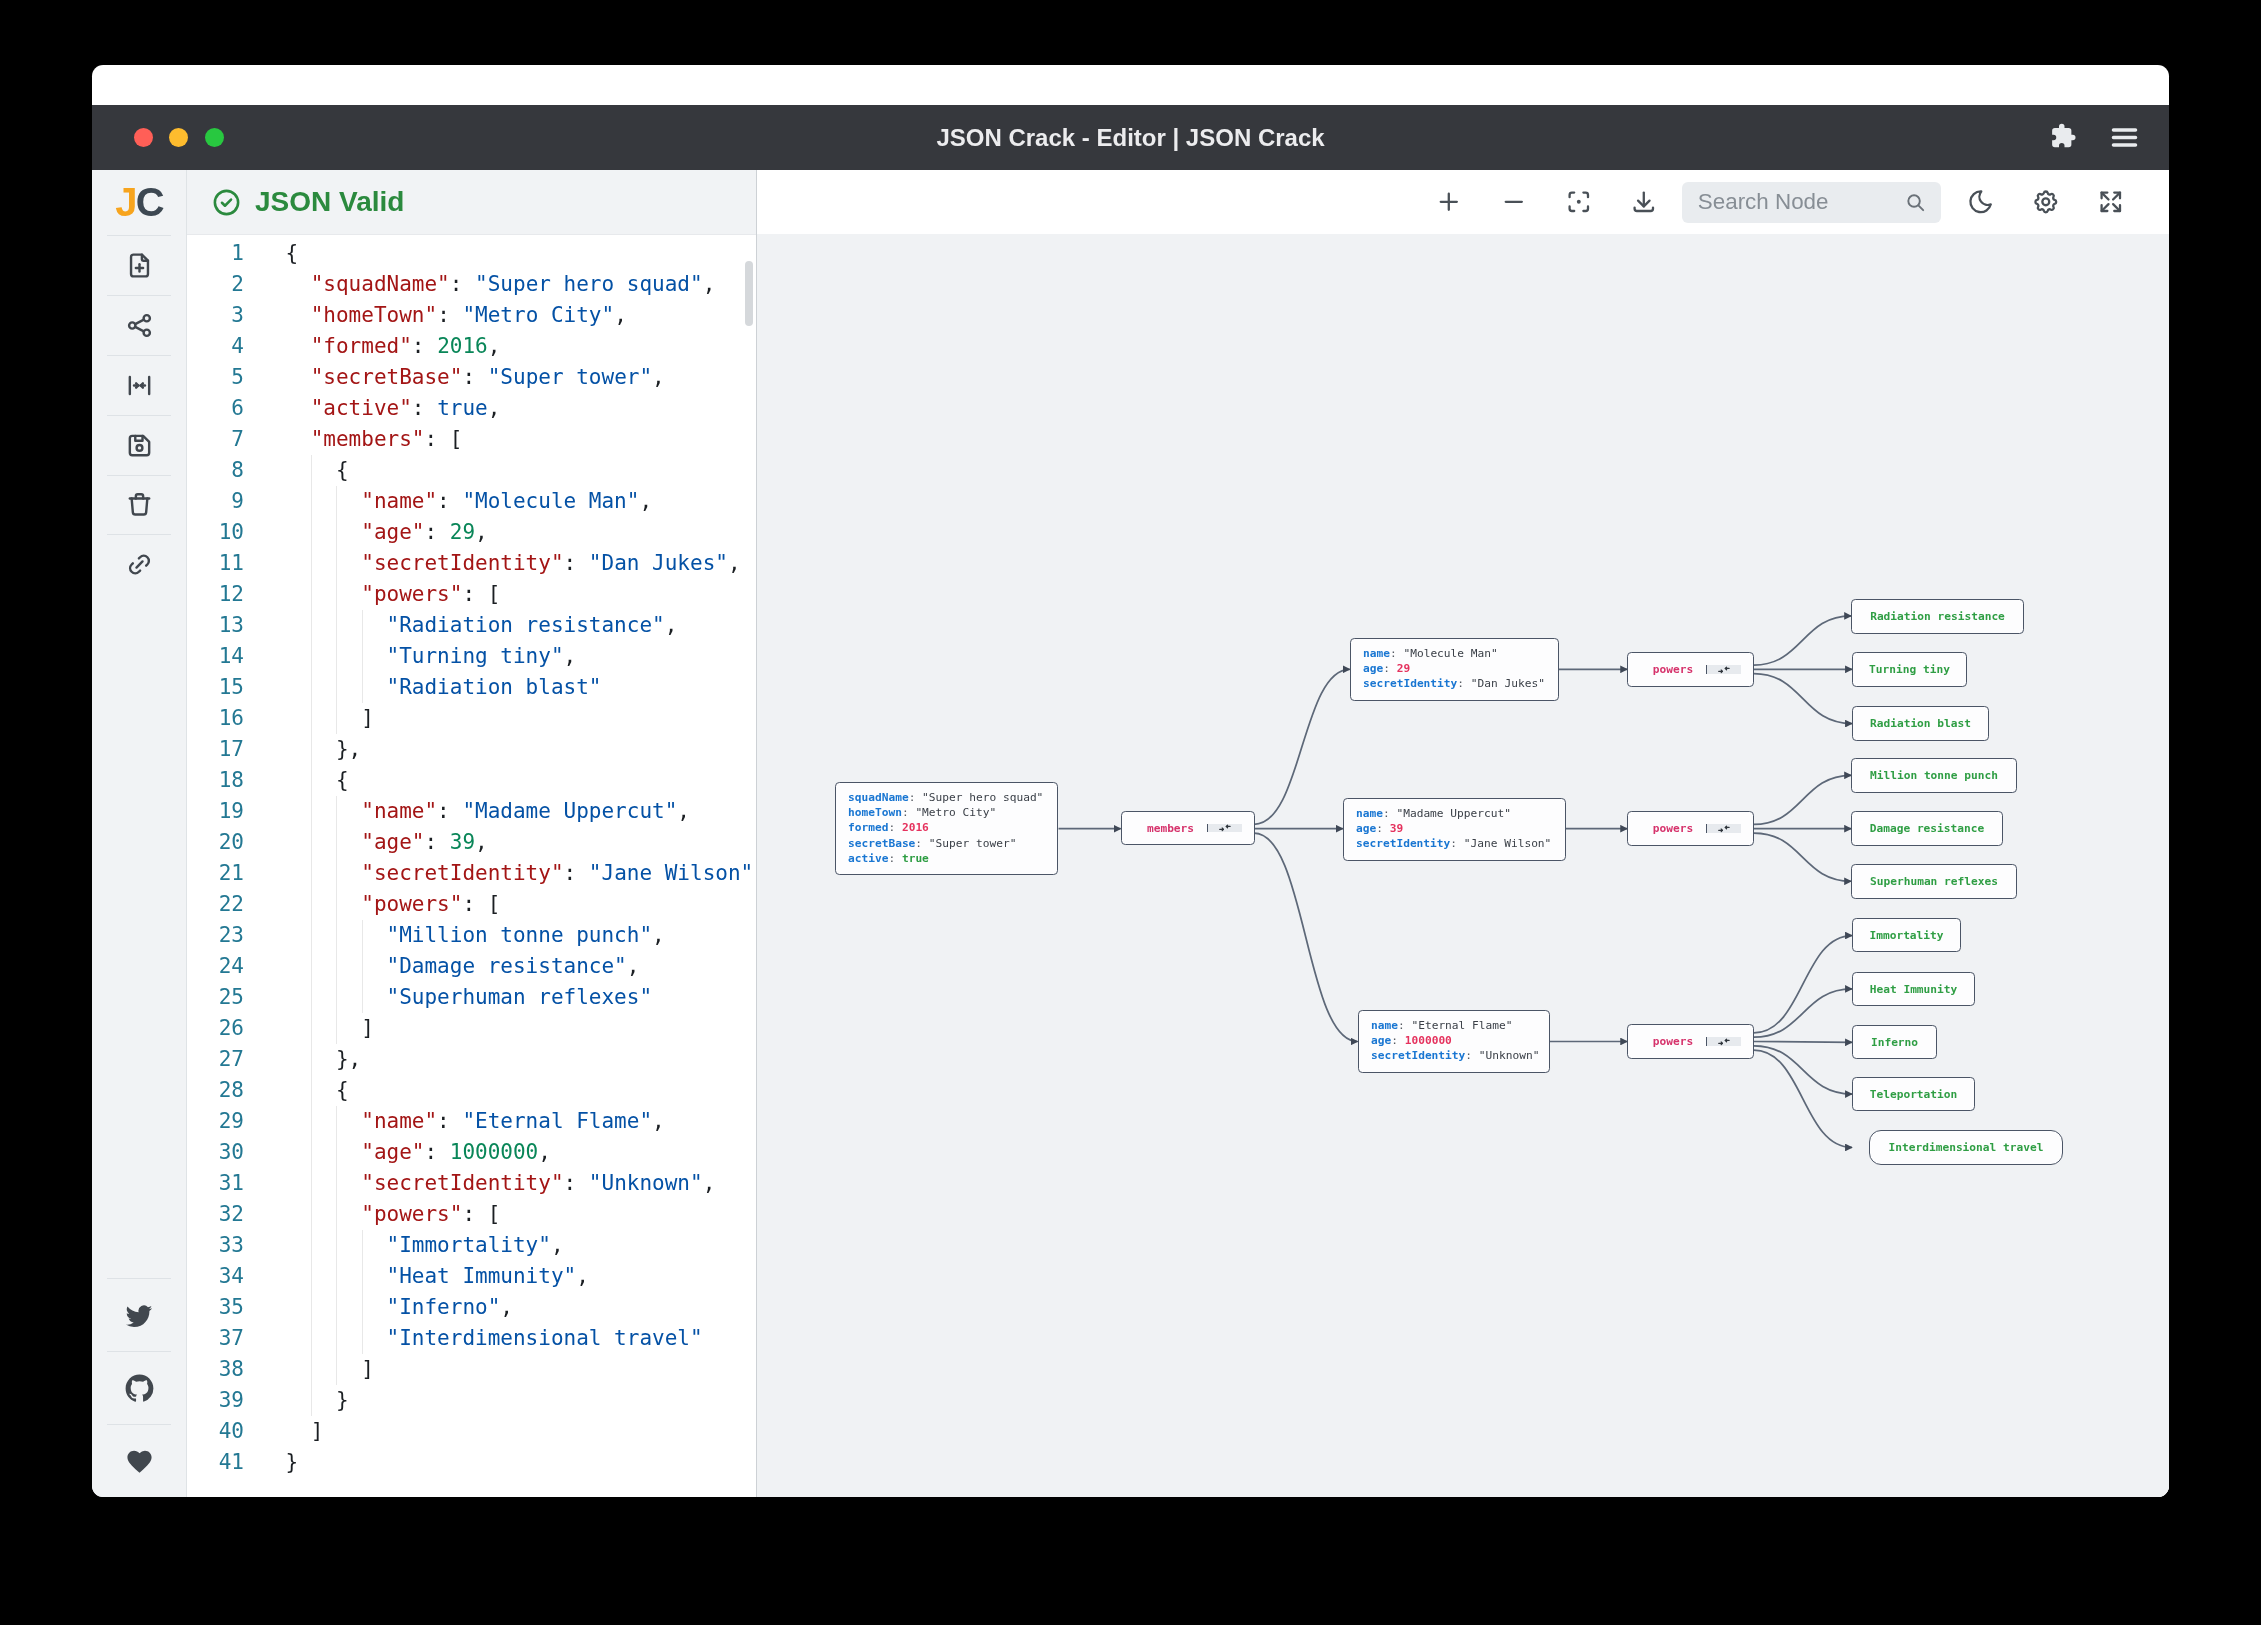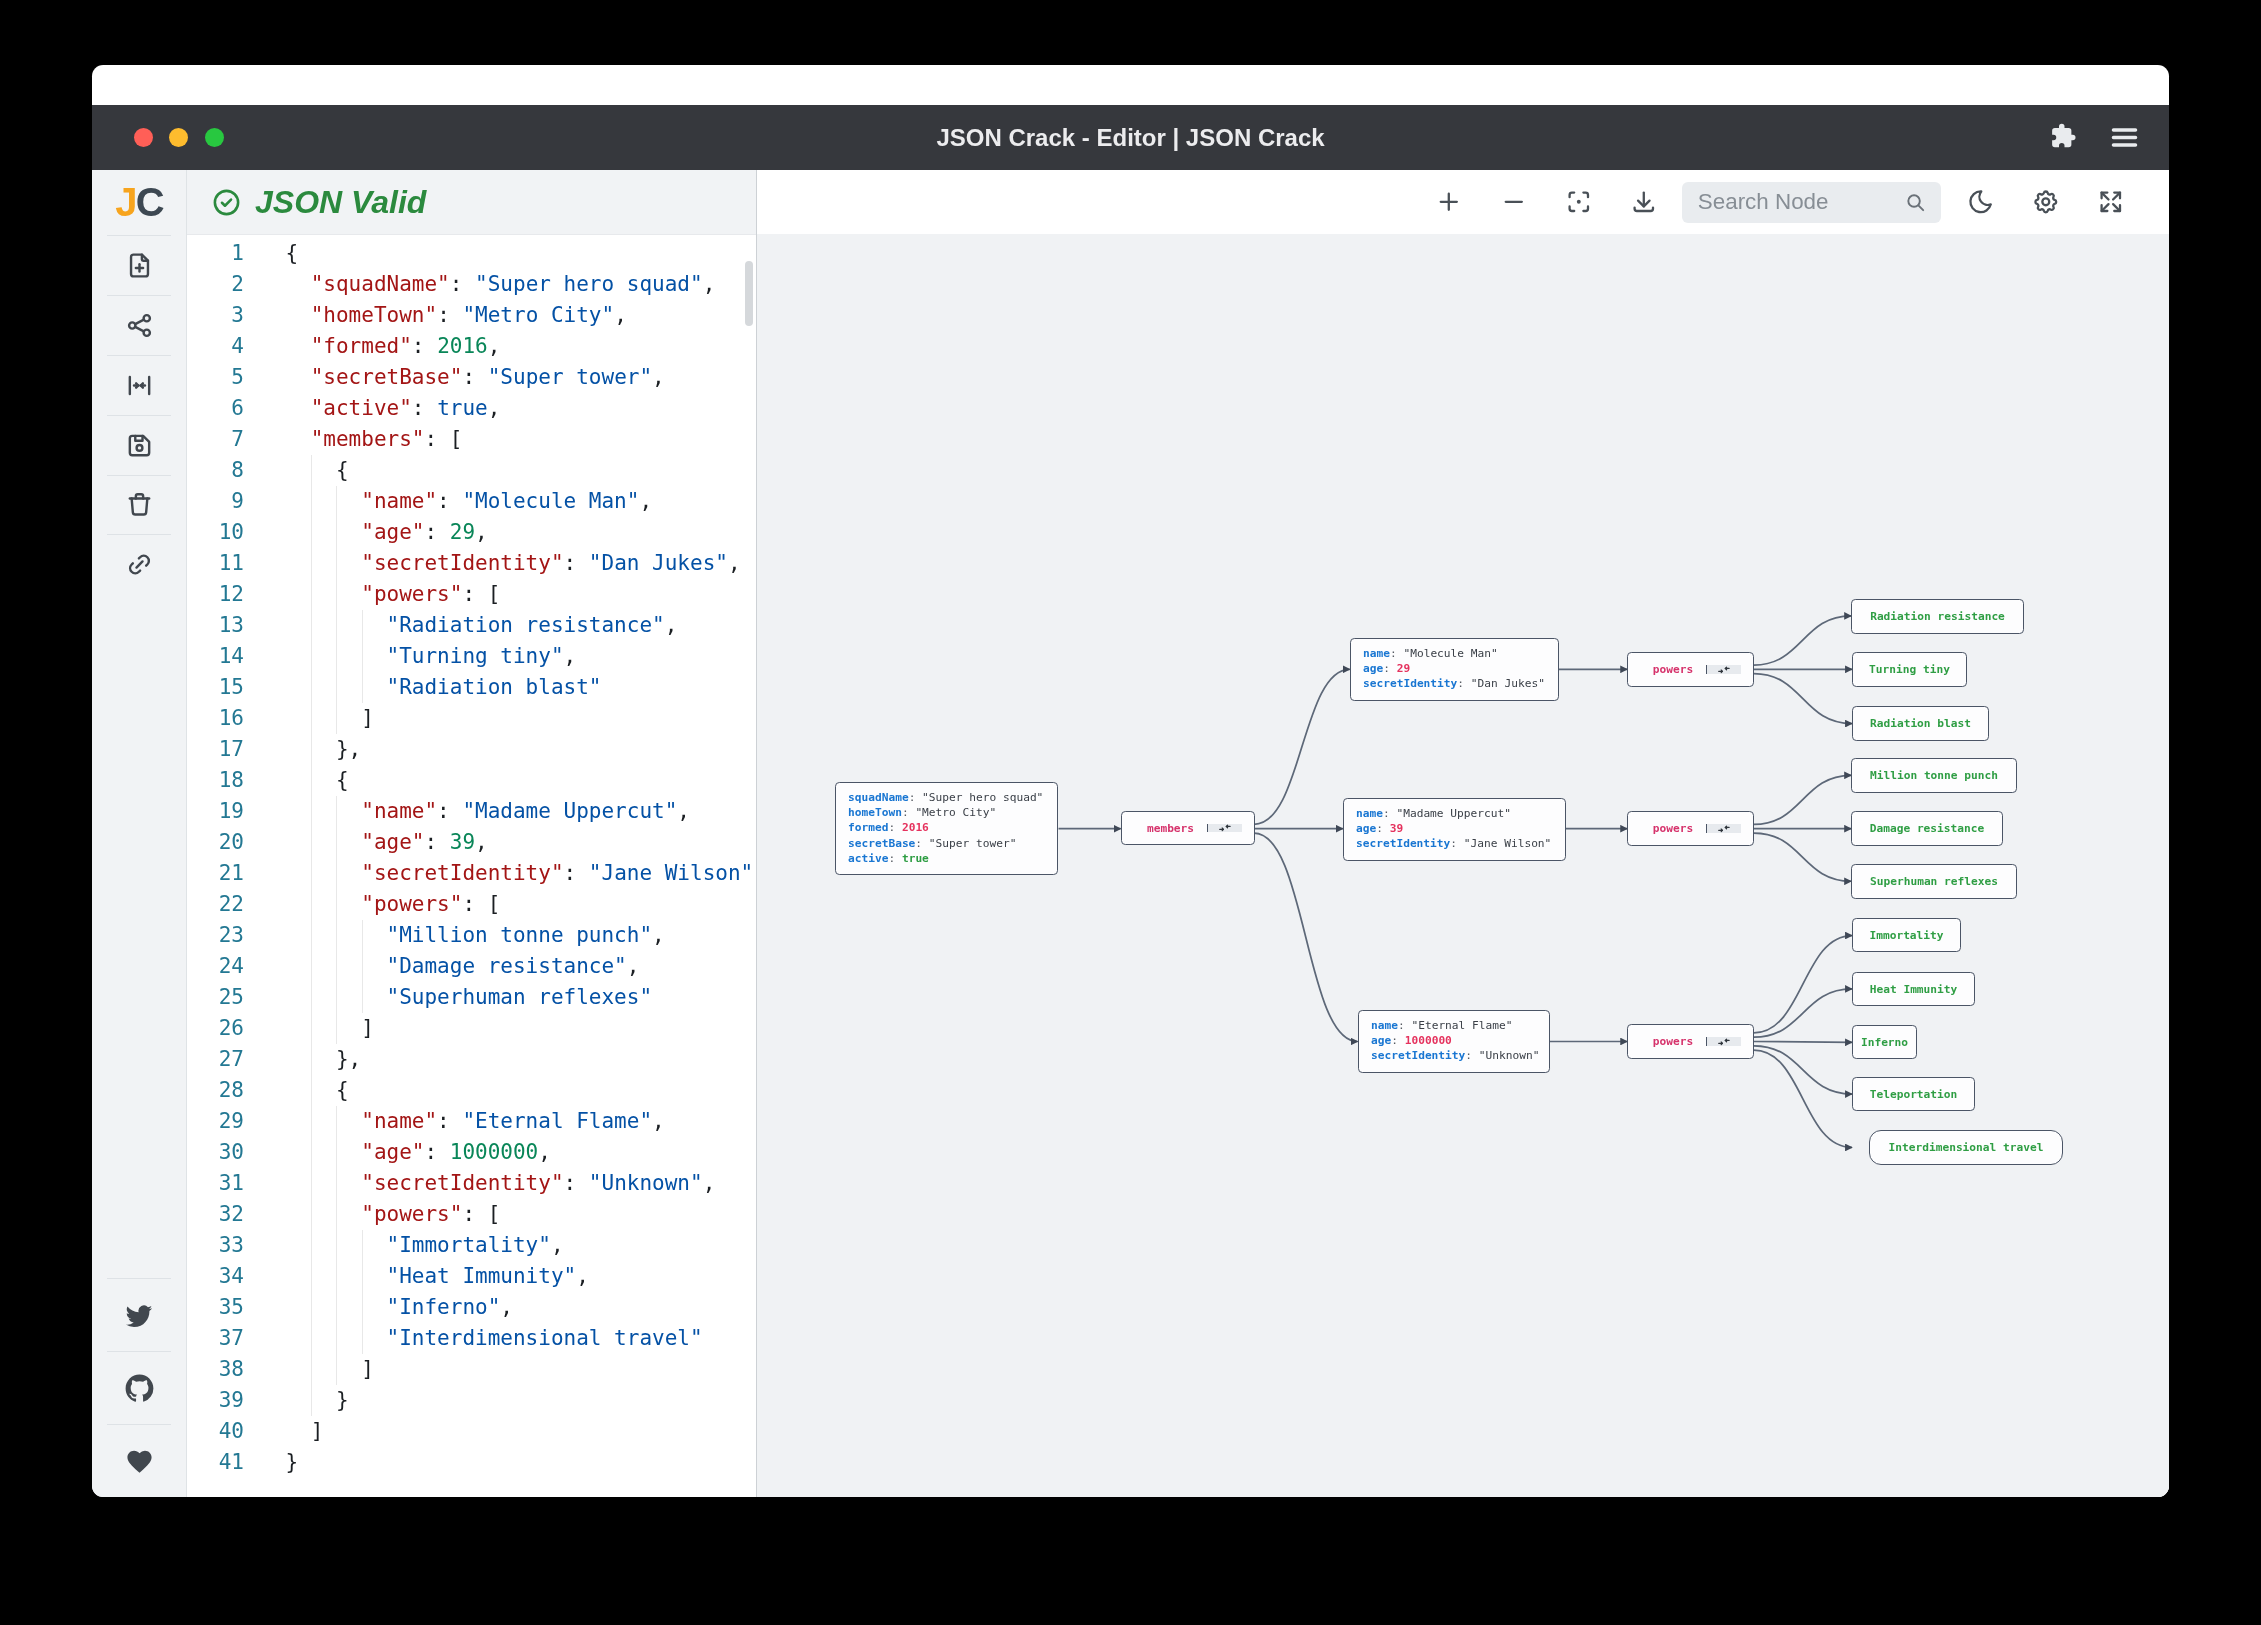--- a/index.html
+++ b/index.html
@@ -21,21 +21,21 @@
   .logo-c{color:#3d4852;}
   .sb-sep{width:64px;height:0.9px;background:#dee2e6;flex:0 0 auto;}
   .sb-btn{width:95px;height:59px;display:flex;align-items:center;justify-content:center;color:#41474e;cursor:pointer;background:none;border:none;padding:0;}
   .sb-btn.tall{height:72px;}
   .sb-bottom{margin-top:auto;display:flex;flex-direction:column;align-items:center;width:100%;}
   #sb-tools,#sb-social{display:flex;flex-direction:column;align-items:center;width:100%;}
   
   .editor{width:570px;box-sizing:border-box;border-right:1.7px solid #cdd1d5;display:flex;flex-direction:column;flex:0 0 auto;background:#fff;}
   .ed-head{height:64px;flex:0 0 auto;background:var(--sidebar-bg,#f1f3f5);display:flex;align-items:center;padding-left:24px;gap:13px;border-bottom:0.9px solid #e7e9ec;}
   .ed-check{color:var(--accent-green,#2b8a3e);display:flex;}
-  .ed-status{color:var(--accent-green,#2b8a3e);font-size:32px;font-weight:600;font-style:italic;}
+  .ed-status{color:var(--accent-green,#2b8a3e);font-size:28px;font-weight:600;}
   .code{flex:1;position:relative;padding-top:3.4px;overflow:hidden;background:#fff;}
   .cl{display:flex;height:31px;line-height:31px;font-family:"DejaVu Sans Mono",monospace;font-size:21px;position:relative;overflow:hidden;}
   .ln{width:76px;flex:0 0 auto;text-align:right;padding-right:19px;box-sizing:border-box;color:var(--line-number,#237893);}
   .lt{padding-left:22.4px;white-space:pre;}
   .guide{position:absolute;top:0;bottom:0;width:0;border-left:0.9px solid #e8e8e8;}
   .t-p{color:#1b1f23;}
   .t-k{color:var(--key-red,#a31515);}
   .t-s{color:var(--value-blue,#0451a5);}
   .t-n{color:var(--number-green,#098658);}
   .t-b{color:var(--value-blue,#0451a5);}
@@ -626,20 +626,20 @@
             </span>
           </div>
           <div class="node leaf" style="left: 1094px; top: 365px; width: 173px; height: 35px;"><span>Radiation resistance</span></div>
           <div class="node leaf" style="left: 1095px; top: 418px; width: 115px; height: 35px;"><span>Turning tiny</span></div>
           <div class="node leaf" style="left: 1095px; top: 472px; width: 137px; height: 35px;"><span>Radiation blast</span></div>
           <div class="node leaf" style="left: 1094px; top: 524px; width: 166px; height: 35px;"><span>Million tonne punch</span></div>
           <div class="node leaf" style="left: 1094px; top: 577px; width: 152px; height: 35px;"><span>Damage resistance</span></div>
           <div class="node leaf" style="left: 1094px; top: 630px; width: 166px; height: 35px;"><span>Superhuman reflexes</span></div>
           <div class="node leaf" style="left: 1095px; top: 684px; width: 109px; height: 34px;"><span>Immortality</span></div>
           <div class="node leaf" style="left: 1095px; top: 738px; width: 123px; height: 34px;"><span>Heat Immunity</span></div>
-          <div class="node leaf" style="left: 1095px; top: 791px; width: 65px; height: 34px;"><span>Inferno</span></div>
+          <div class="node leaf" style="left: 1095px; top: 791px; width: 85px; height: 34px;"><span>Inferno</span></div>
           <div class="node leaf" style="left: 1095px; top: 843px; width: 123px; height: 34px;"><span>Teleportation</span></div>
           <div class="node leaf" style="left: 1112px; top: 896px; width: 194px; height: 35px; border-radius: 12px;"><span>Interdimensional travel</span></div>
         </div>
     </section>
   </div>
 </div>
 
 
 </body></html>

